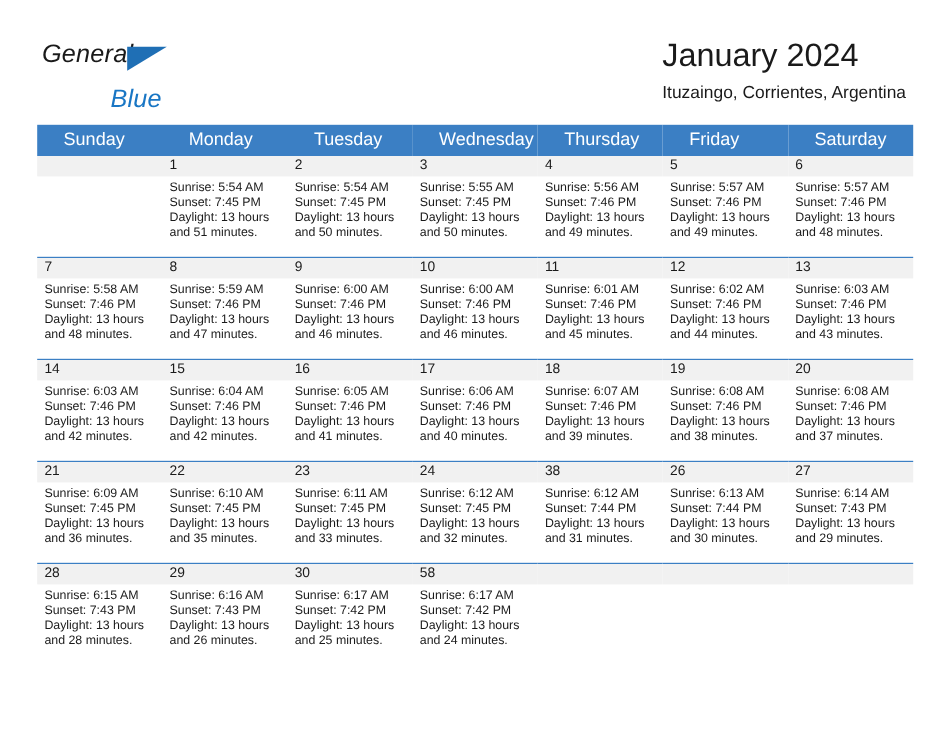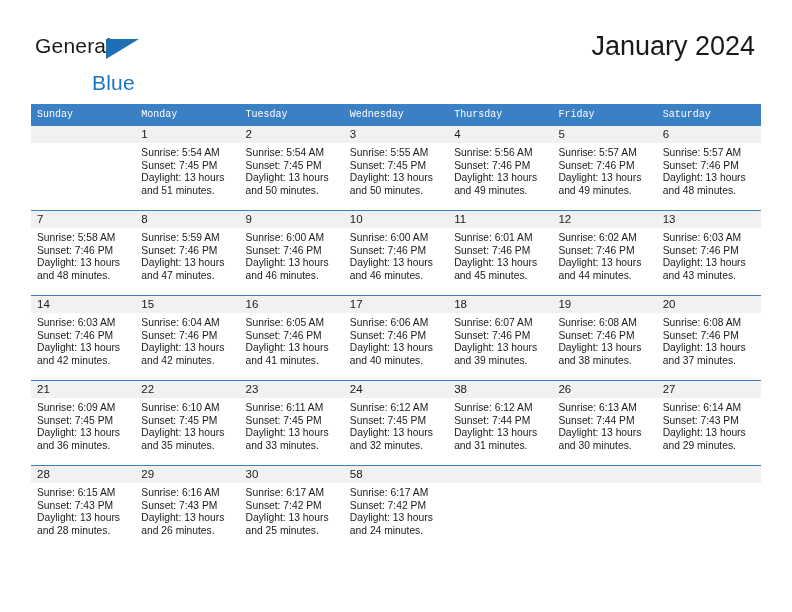--- a/index.html
+++ b/index.html
@@ -28,20 +28,21 @@
     top: 0;
     width: 792px;
     height: 100px;
   }
   .brand {
     position: absolute;
     left: 35px;
     top: 34px;
     width: 240px;
     height: 56px;
+    font-style: italic;
   }
   .brand-general {
     position: absolute;
     left: 0;
     top: 0;
     font-size: 21px;
     letter-spacing: 0.2px;
     color: #1a1a1a;
     font-family: "Liberation Sans", sans-serif;
   }
@@ -93,26 +94,25 @@
   }
   table.cal {
     border-collapse: collapse;
     table-layout: fixed;
     width: 730px;
   }
   table.cal th {
     background: #3b7fc4;
     color: #ffffff;
     font-weight: normal;
-    font-size: 10px;
+    font-size: 15px;
     text-align: left;
-    padding: 4px 0 5px 6px;
+    padding: 4px 0 5px 22px;
     height: 13px;
     border: none;
-    font-family: Liberation Mono, monospace;
   }
   table.cal td {
     vertical-align: top;
     padding: 0;
     border: none;
     width: 104.28px;
   }
   tr.week > td {
     border-top: 1.3px solid #3b7fc4;
   }
@@ -152,20 +152,21 @@
   <div class="header">
 
     <div class="brand">
       <span class="brand-general">General</span>
       <span class="brand-flag"></span>
       <span class="brand-blue">Blue</span>
     </div>
 
     <div class="title-block">
       <div class="cal-title">January 2024</div>
+      <div class="cal-subtitle">Ituzaingo, Corrientes, Argentina</div>
     </div>
 
   </div>
 
   <div class="calendar">
     <table class="cal">
       <thead>
         <tr id="weekday-row">
             <th>Sunday</th>
             <th>Monday</th>

